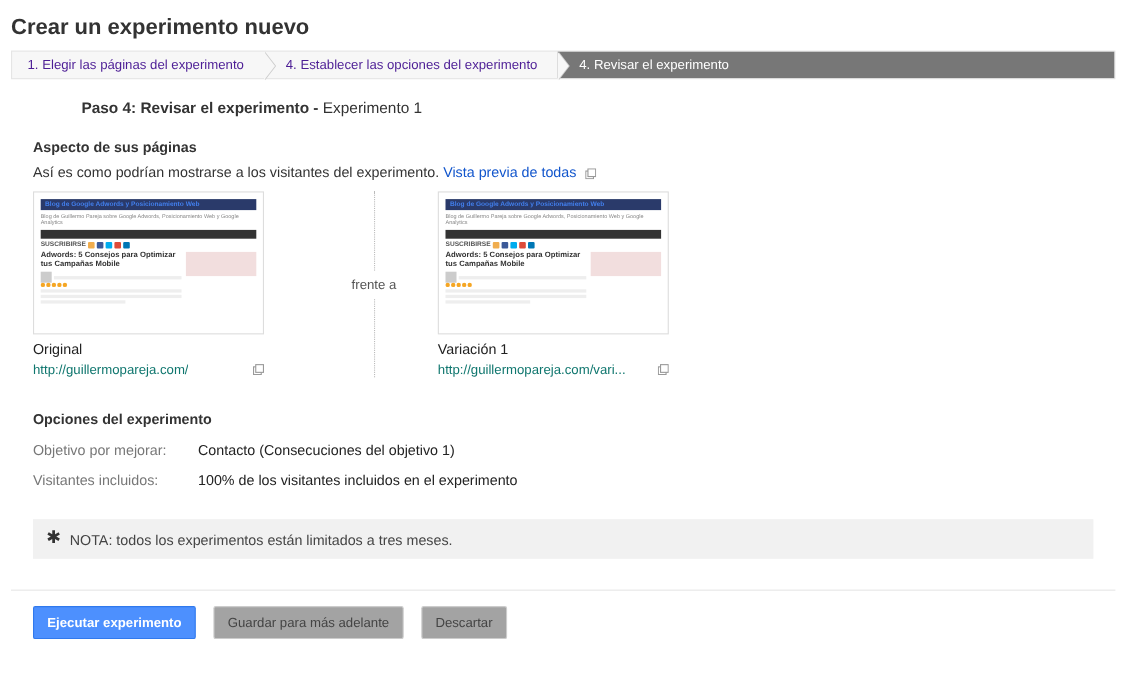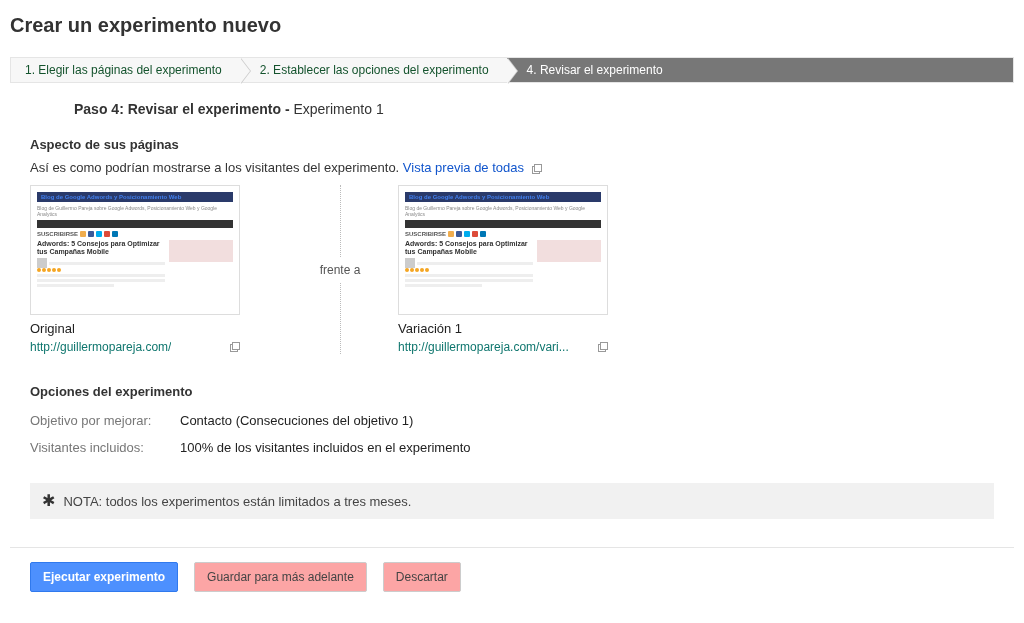--- a/index.html
+++ b/index.html
@@ -4,36 +4,36 @@
 <style>
   * { box-sizing: border-box; }
   body {
     margin: 0;
     padding: 10px;
     font-family: Arial, Helvetica, sans-serif;
     font-size: 13px;
     color: #333;
     background: #fff;
   }
-  h1.page-title { font-size: 20px; margin: 4px 0 20px 0; font-weight: bold; }
+  h1.page-title { font-size: 20px; margin: 4px 0 9px 0; font-weight: bold; }
   
   .stepper {
     display: flex;
     border: 1px solid #e5e5e5;
     background: #f7f7f7;
     height: 26px;
     margin-bottom: 18px;
   }
   .step {
     position: relative;
     display: flex;
     align-items: center;
     padding: 0 18px 0 14px;
     font-size: 12px;
-    color: #14532d;
+    color: #4c1d95;
     cursor: pointer;
     white-space: nowrap;
   }
   .step:not(:last-child)::after {
     content: "";
     position: absolute;
     right: -10px;
     top: 0;
     width: 0; height: 0;
     border-top: 13px solid transparent;
@@ -139,40 +139,40 @@
     color:#444;
   }
   .star-icon { font-size:16px; color:#333; line-height:1;}
 
   .footer-sep { border-top:1px solid #e5e5e5; margin: 28px -20px 0 -20px; }
   .footer-buttons { display:flex; gap:16px; padding: 14px 0 10px 0; }
   .btn {
     font-size: 12px;
     padding: 7px 12px;
     border: 1px solid #ccc;
-    background:#fca5a5;
+    background:#a3a3a3;
     color:#444;
     cursor:pointer;
     border-radius:2px;
   }
   .btn.primary {
     background:#4d90fe;
     border-color:#3079ed;
     color:#fff;
     font-weight:bold;
   }
 </style>
 </head>
 <body>
 
 <h1 class="page-title">Crear un experimento nuevo</h1>
 
 <div class="stepper">
   <div class="step">1. Elegir las páginas del experimento</div>
-  <div class="step">2. Establecer las opciones del experimento</div>
+  <div class="step">4. Establecer las opciones del experimento</div>
   <div class="step active">4. Revisar el experimento</div>
 </div>
 
 <div class="content">
 
   <div class="step-heading">
     <span class="bold">Paso 4: Revisar el experimento - </span><span>Experimento 1</span>
   </div>
 
   <div class="section-title">Aspecto de sus páginas</div>

